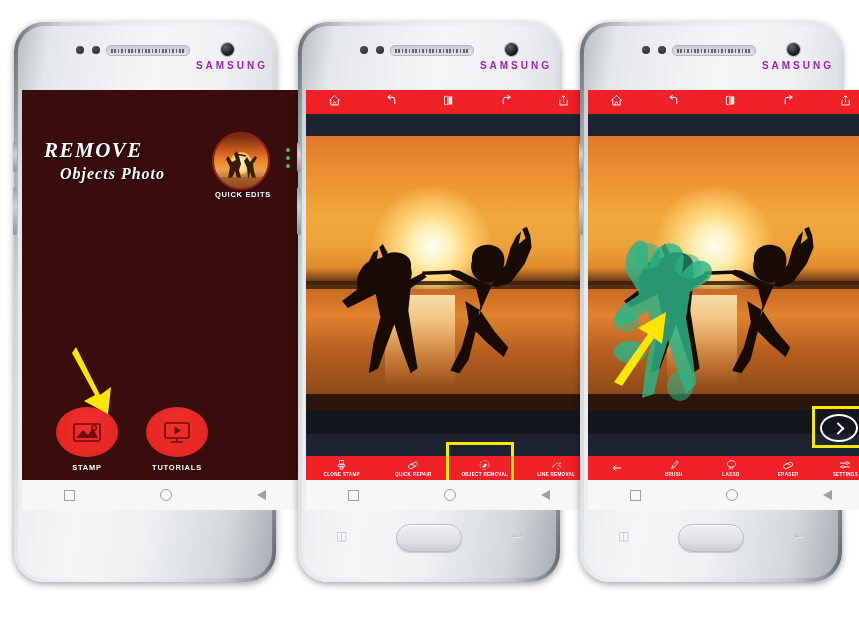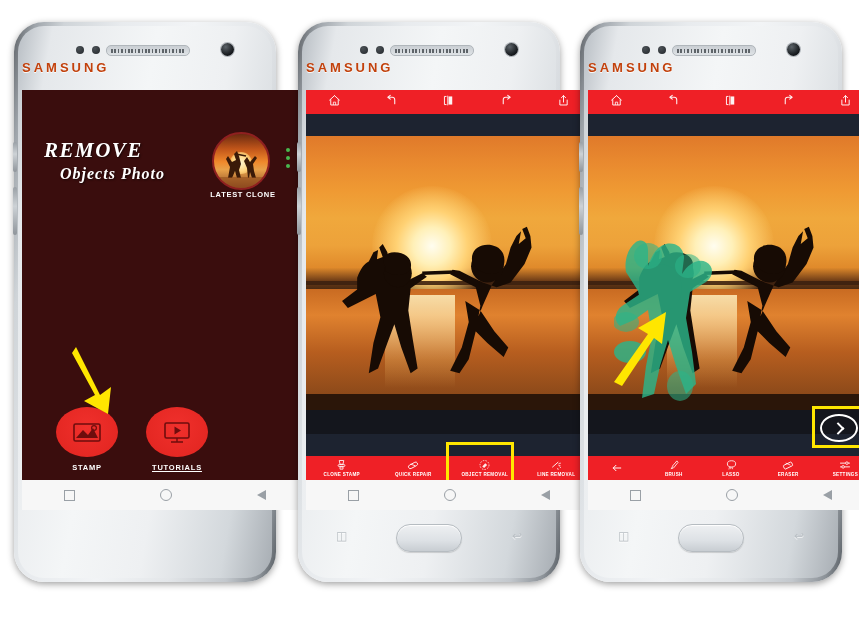--- a/index.html
+++ b/index.html
@@ -21,22 +21,22 @@
   .body-inner{position:absolute;left:4px;top:4px;right:4px;bottom:4px;border-radius:26px;
     background:linear-gradient(100deg,#b7bdc3 0%,#e5e8eb 10%,#f4f6f7 40%,#eef0f2 62%,#d3d8dc 85%,#a7adb3 100%);}
   .sidebtn{position:absolute;width:4px;border-radius:3px;
     background:linear-gradient(180deg,#9aa0a6,#cdd2d6 40%,#8f959b);}
   .sb-a{left:-1px;top:120px;height:30px;}
   .sb-b{left:-1px;top:165px;height:48px;}
   .sb-c{right:-1px;top:150px;height:58px;}
 
   
   .bezel-top{position:absolute;left:8px;right:8px;top:8px;height:58px;}
-  .brand{position:absolute;left:0;right:0;top:30px;text-align:left;
-    font-size:13px;letter-spacing:3px;font-weight:700;color:#c2410c;
+  .brand{position:absolute;left:0;right:0;top:30px;text-align:right;
+    font-size:10px;letter-spacing:3px;font-weight:700;color:#a21caf;
     text-shadow:0 1px 0 rgba(255,255,255,.85);}
   .sensor{position:absolute;top:16px;width:8px;height:8px;border-radius:50%;
     background:radial-gradient(circle at 35% 30%,#4b5156,#23272b);}
   .s1{left:54px;} .s2{left:70px;}
   .speaker{position:absolute;left:84px;top:15px;width:82px;height:9px;border-radius:5px;
     background:linear-gradient(180deg,#c9ced3,#dfe3e6);
     border:1px solid #b0b6bb;overflow:hidden;}
   .speaker i{position:absolute;top:2.5px;left:4px;right:4px;height:4px;
     background:repeating-linear-gradient(90deg,#5e6469 0 1.6px,transparent 1.6px 3.4px);}
   .cam{position:absolute;right:34px;top:13px;width:13px;height:13px;border-radius:50%;
@@ -83,21 +83,21 @@
     color:#fff;font-size:7.5px;font-weight:700;letter-spacing:.7px;}
   .dots{position:absolute;right:18px;top:58px;display:flex;flex-direction:column;gap:4px;}
   .dots i{width:4px;height:4px;border-radius:50%;background:#49b84f;display:block;}
 
   .circlebtn{position:absolute;width:62px;height:50px;border-radius:50%;
     background:radial-gradient(circle at 50% 40%,#f0302c,#e0241f);}
   .cb-a{left:34px;top:317px;}
   .cb-b{left:124px;top:317px;}
   .cb-label{position:absolute;width:90px;text-align:center;color:#fff;font-size:7.5px;
     font-weight:700;letter-spacing:.8px;}
-  .cl-a{left:20px;top:373px;} .cl-b{left:110px;top:373px;text-decoration:underline;}
+  .cl-a{left:20px;top:373px;} .cl-b{left:110px;top:373px;}
 
   .arrow1{position:absolute;left:48px;top:251px;}
 
   
   .editor{position:absolute;inset:0;background:#1d2330;}
   .topbar{position:absolute;left:0;right:0;top:0;height:24px;background:#ef2026;
     display:flex;align-items:center;justify-content:space-around;}
   .topbar .ic{color:#fff;opacity:.95;}
   .band{position:absolute;left:0;right:0;background:#1d2330;}
   .band-top{top:24px;height:22px;}
@@ -165,21 +165,21 @@
 
         <div class="thumb">
           <div class="sun"></div>
           <svg class="fg" viewBox="0 0 54 54">
             <path d="M14 44 L16 33 L12 25 L14 22 L18 28 L22 26 L20 20 L23 17 L25 22 L27 30 L25 36 L27 44 L23 44 L21 37 L18 44 Z" fill="#3a1a08"></path>
             <path d="M34 44 L33 34 L30 27 L33 23 L36 28 L41 22 L43 24 L39 30 L40 37 L42 44 L38 44 L36 38 L35 44 Z" fill="#3a1a08"></path>
             <path d="M22 20 L32 22" stroke="#3a1a08" stroke-width="1.6" fill="none"></path>
             <rect x="0" y="43" width="54" height="11" fill="#8e4a1c" opacity=".55"></rect>
           </svg>
         </div>
-        <div class="thumb-label">LATEST CLONE</div>
+        <div class="thumb-label">QUICK EDITS</div>
         <div class="dots">
             <i></i>
             <i></i>
             <i></i>
           </div>
 
         <div class="circlebtn cb-a">
           <svg width="62" height="50" viewBox="0 0 62 50">
             <rect x="18" y="17" width="26" height="17" rx="1.5" fill="none" stroke="#6e0d0d" stroke-width="1.6"></rect>
             <path d="M20 31 L27 23 L32 28 L37 21 L42 31 Z" fill="#6e0d0d"></path>

